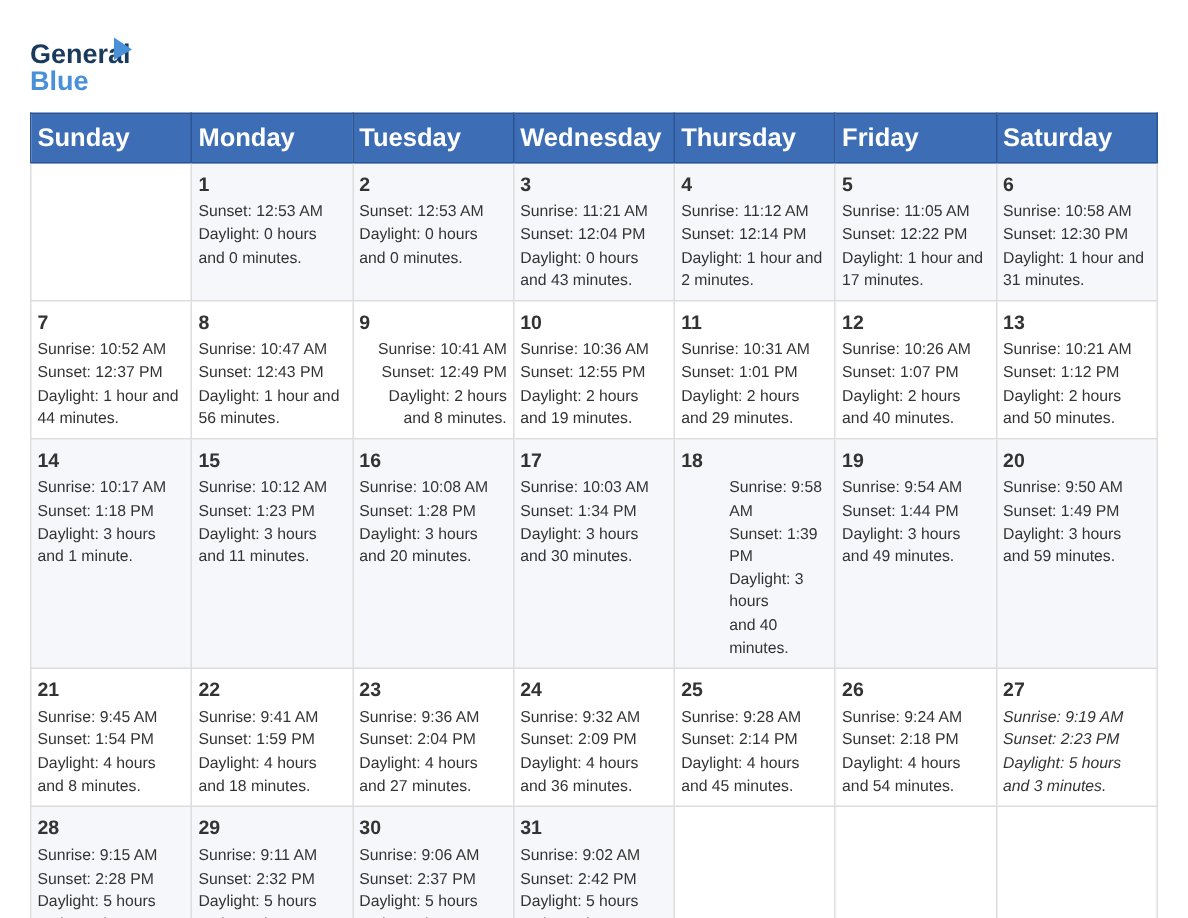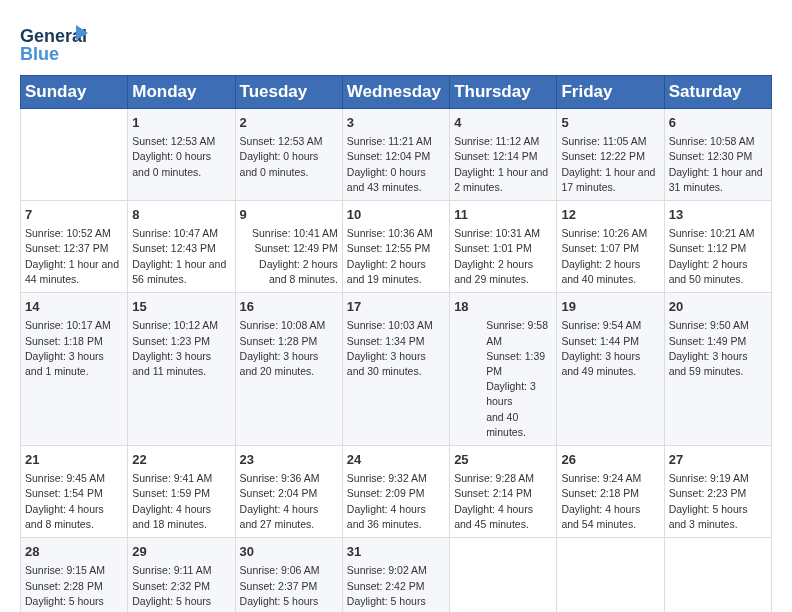--- a/index.html
+++ b/index.html
@@ -296,21 +296,21 @@
         </td>
         <td>
           <span class="day-num">26</span>
           <div class="cell-text" style="white-space: pre-line;">Sunrise: 9:24 AM
 Sunset: 2:18 PM
 Daylight: 4 hours
 and 54 minutes.</div>
         </td>
         <td>
           <span class="day-num">27</span>
-          <div class="cell-text" style="white-space: pre-line;">Sunrise: 9:19 AM
+          <div class="cell-text" style="white-space: pre-line; font-style: italic;">Sunrise: 9:19 AM
 Sunset: 2:23 PM
 Daylight: 5 hours
 and 3 minutes.</div>
         </td>
       </tr>
       <tr>
         <td>
           <span class="day-num">28</span>
           <div class="cell-text" style="white-space: pre-line;">Sunrise: 9:15 AM
 Sunset: 2:28 PM

